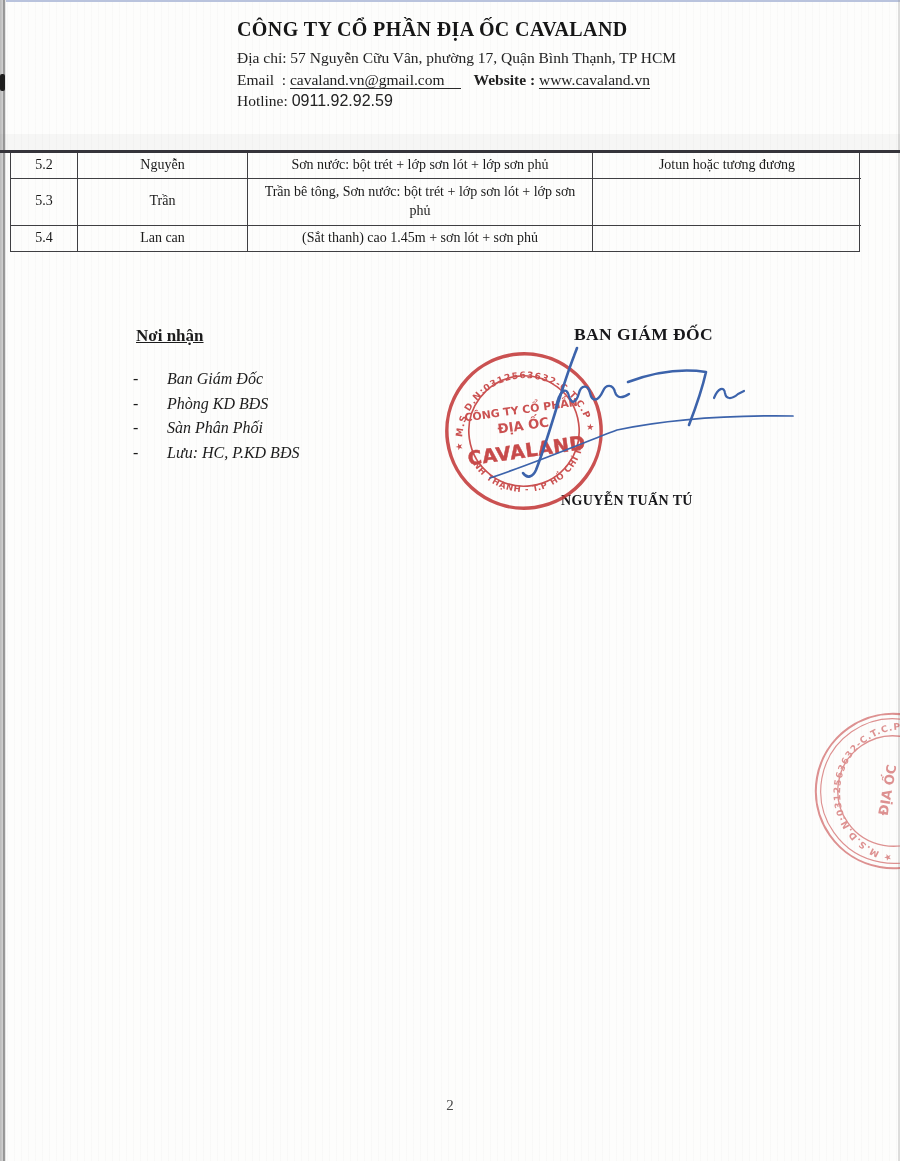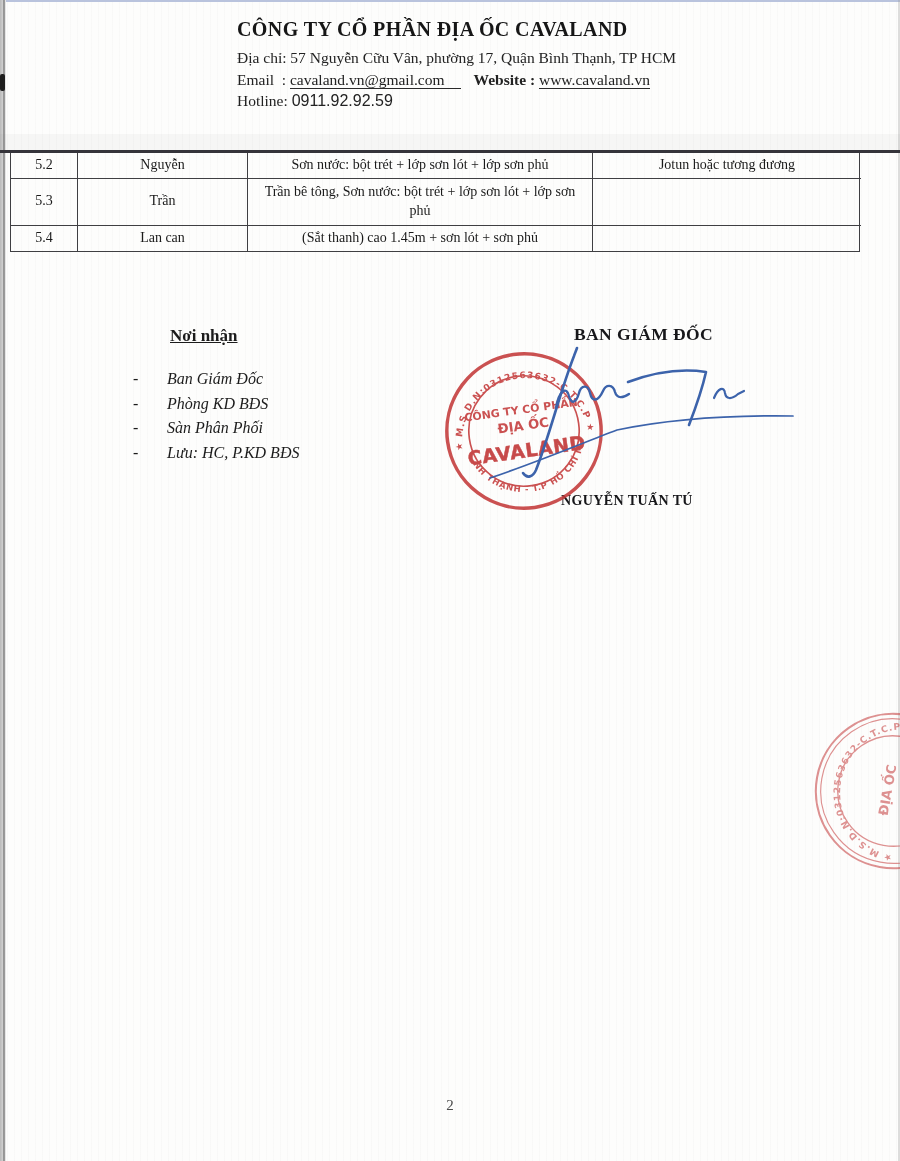--- a/index.html
+++ b/index.html
@@ -37,21 +37,21 @@
     grid-template-columns:67px 170px 345px 268px; grid-template-rows:26px 47px 25px;
     border-left:1.5px solid #3f3f42; border-right:1.5px solid #3f3f42; border-bottom:1.5px solid #3f3f42;
     font-size:14px; color:#1a1a1a; }
   .cell { display:flex; align-items:center; justify-content:center; text-align:center;
     border-right:1.4px solid #3f3f42; border-bottom:1.4px solid #3f3f42; padding:0 6px; line-height:1.3; }
   .cell.last-col { border-right:none; }
   .cell.last-row { border-bottom:none; }
 
   
   .recipients { position:absolute; left:133px; top:326px; width:300px; }
-  .rec-title { font-size:17px; font-weight:bold; text-decoration:underline; margin-left:34px; padding:0 3px; }
+  .rec-title { font-size:17px; font-weight:bold; text-decoration:underline; padding:0 3px; }
   .rec-list { margin-top:24px; font-style:italic; font-size:16px; }
   .rec-item { display:flex; margin-bottom:6.5px; }
   .rec-dash { width:34px; text-align:left; font-style:normal; }
 
   
   .sig-title { position:absolute; left:574px; top:324px; font-size:17.5px; font-weight:bold; letter-spacing:0.4px; color:#17171a; }
   .sig-name  { position:absolute; left:561px; top:493px; font-size:14px; font-weight:bold; letter-spacing:0.4px; color:#17171a; }
 
   .stamp-main { position:absolute; left:441px; top:348px; opacity:0.88; }
   .stamp-partial { position:absolute; left:810px; top:708px; opacity:0.55; transform:rotate(-80deg); }

